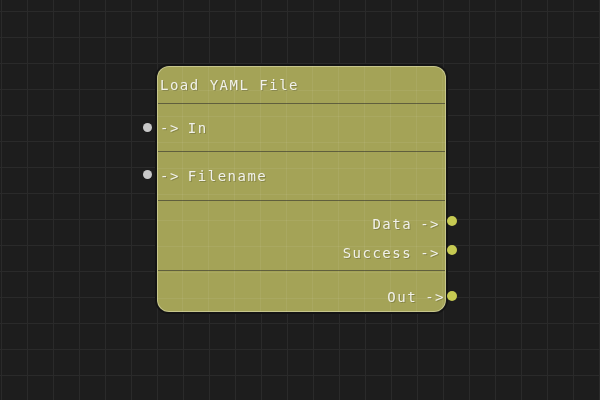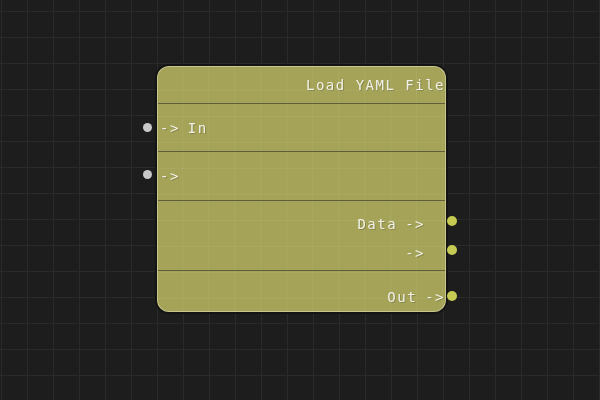--- a/index.html
+++ b/index.html
@@ -40,27 +40,27 @@
     border:1px solid rgba(228,228,184,0.55);
     border-radius:12px;
     box-shadow:0 0 0 2px var(--node-outline);
     color:var(--text);
     font-size:14px;
     letter-spacing:1.5px;
     text-shadow:1px 1px 0 rgba(0,0,0,0.18);
   }
   .section{box-sizing:border-box;display:flex;align-items:center;}
   .with-divider{border-bottom:1px solid var(--divider);}
-  .title-bar{height:37px;padding-left:2px;cursor:default;justify-content:flex-end;}
+  .title-bar{height:37px;padding-left:2px;cursor:default;}
   .row{box-sizing:border-box;display:flex;align-items:center;gap:8px;}
   .input-row{padding-left:2px;}
   .row-in{height:48px;}
   .row-filename{height:49px;}
   .out-group{height:70px;padding-top:8px;display:block;}
-  .out-group .row{height:29px;justify-content:flex-end;padding-right:20px;}
+  .out-group .row{height:29px;justify-content:flex-end;padding-right:5px;}
   .row-out{height:42px;justify-content:flex-end;padding-top:10px;}
   .dot{
     position:absolute;border-radius:50%;
   }
   .dot.in{width:9px;height:9px;background:var(--in-dot);}
   .dot.out{width:10px;height:10px;background:var(--out-dot);}
   .arrow{white-space:pre;}
 </style>
 </head>
 <body>
@@ -73,28 +73,30 @@
       <span>Load YAML File</span>
     </div>
 
     <div class="row input-row row-in section with-divider">
       <span class="arrow">-&gt;</span>
       <span>In</span>
     </div>
 
     <div class="row input-row row-filename section with-divider">
       <span class="arrow">-&gt;</span>
+      <span>Filename</span>
     </div>
 
     <div class="out-group section with-divider">
       <div class="row">
         <span>Data</span>
         <span class="arrow">-&gt;</span>
       </div>
       <div class="row">
+        <span>Success</span>
         <span class="arrow">-&gt;</span>
       </div>
     </div>
 
     <div class="row row-out section">
       <span>Out</span>
       <span class="arrow">-&gt;</span>
     </div>
 
   </div>

